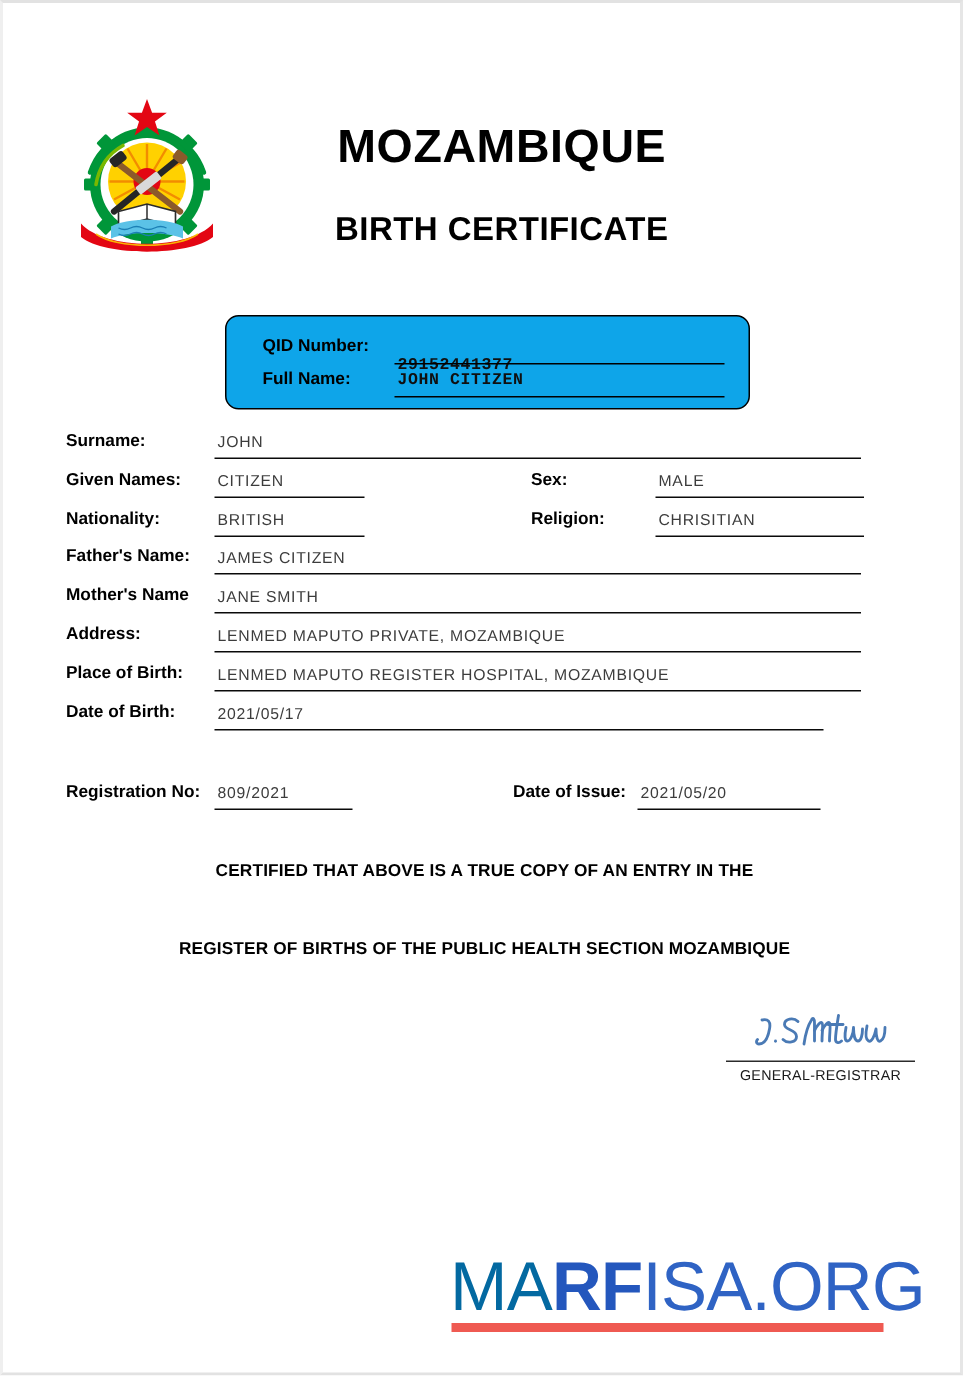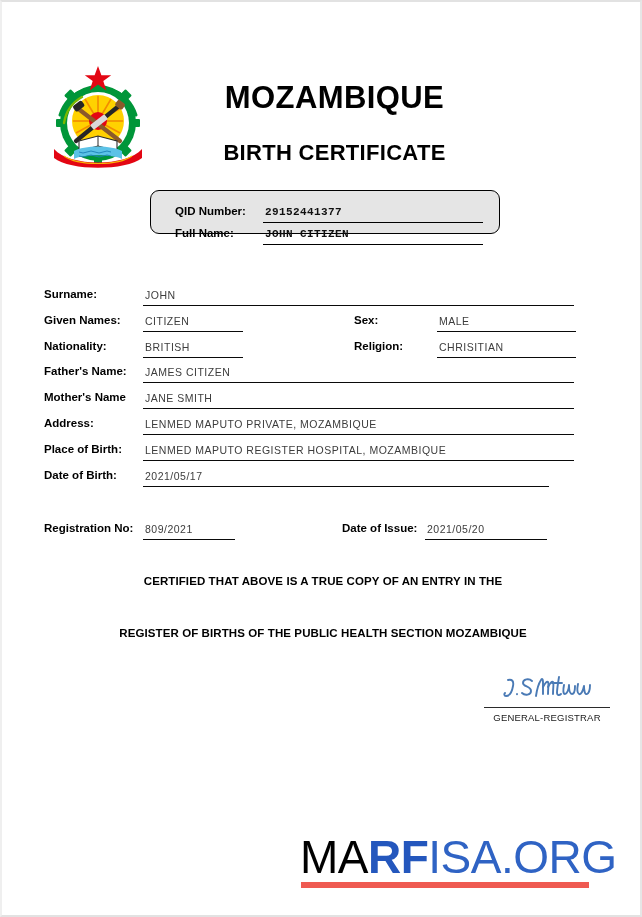--- a/index.html
+++ b/index.html
@@ -57,27 +57,27 @@
     font-weight: bold;
     letter-spacing: 0.3px;
     color: #000000;
     font-family: "Liberation Sans", sans-serif;
   }
 
   
   .qid-box {
     position: absolute;
     left: 148px;
-    top: 188px;
+    top: 208px;
     width: 350px;
-    height: 44px;
+    height: 63px;
     border: 1.6px solid #000000;
     border-radius: 9px;
     box-sizing: border-box;
-    background: #e5e5e5;
+    background: #0ea5e9;
   }
   .qid-row {
     position: absolute;
     height: 20px;
   }
   .qid-row .lbl {
     position: absolute;
     left: 0;
     top: 0;
     font-size: 11.5px;
@@ -94,21 +94,21 @@
     letter-spacing: 0.4px;
     color: #101010;
     white-space: nowrap;
   }
   .qid-row .rule {
     position: absolute;
     height: 0;
     border-bottom: 1.4px solid #000000;
   }
   #qid-number-row { left: 24px; top: 14px; width: 320px; }
-  #qid-number-row .val { left: 90px; }
+  #qid-number-row .val { left: 90px; margin-top: 12px; }
   #qid-number-row .rule { left: 88px; top: 17px; width: 220px; }
   #qid-fullname-row { left: 24px; top: 36px; width: 320px; }
   #qid-fullname-row .val { left: 90px; }
   #qid-fullname-row .rule { left: 88px; top: 17px; width: 220px; }
 
   
   .field {
     position: absolute;
     left: 42px;
     height: 22px;
@@ -205,21 +205,21 @@
   .logo-text {
     position: absolute;
     left: 0;
     top: 0;
     font-size: 46px;
     line-height: 46px;
     letter-spacing: -0.5px;
     white-space: nowrap;
     font-family: "Liberation Sans", sans-serif;
   }
-  .logo-text .p1 { font-weight: normal; color: #000000; }
+  .logo-text .p1 { font-weight: normal; color: #0369a1; }
   .logo-text .p2 { font-weight: bold;   color: #2457bd; }
   .logo-text .p3 { font-weight: normal; color: #2f63c4; }
   .logo-rule {
     position: absolute;
     left: 1px;
     top: 48px;
     width: 288px;
     height: 6px;
     background: #ef5a52;
   }

